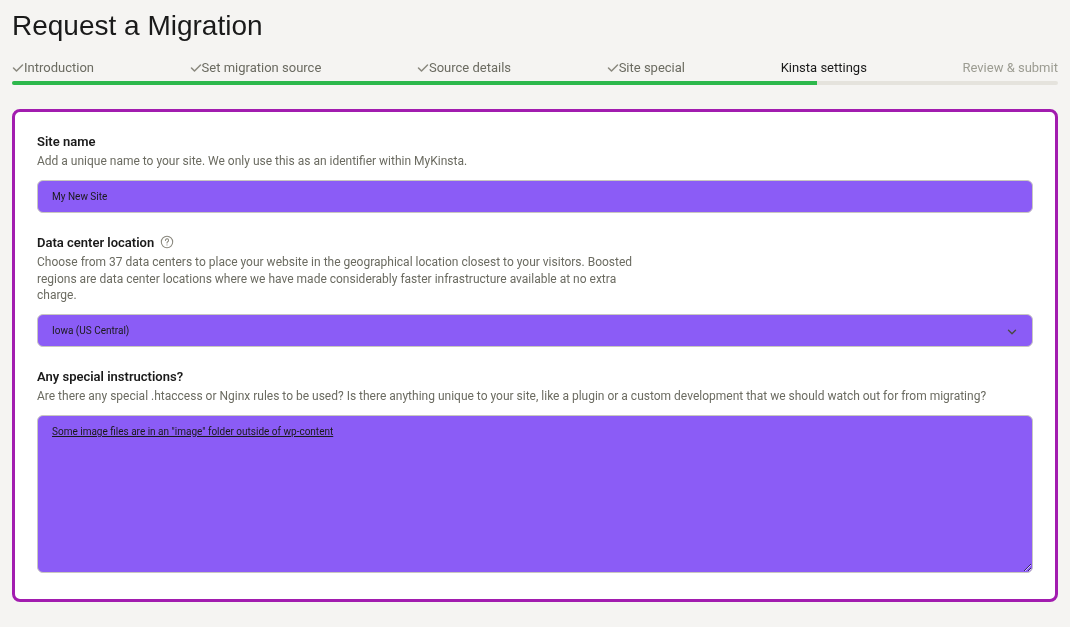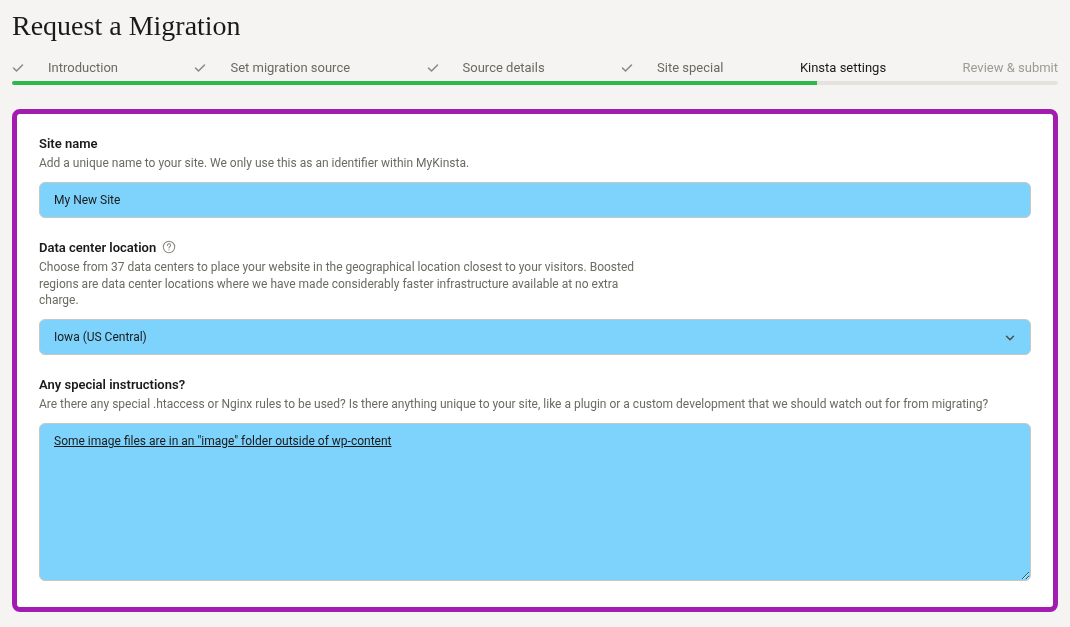--- a/index.html
+++ b/index.html
@@ -5,35 +5,35 @@
     * { box-sizing: border-box; margin: 0; padding: 0; }
     body {
       font-family: -apple-system, BlinkMacSystemFont, "Segoe UI", Roboto, Helvetica, Arial, sans-serif;
       background: #f5f4f2;
       width: 1070px;
       height: 627px;
       color: #1a1a1a;
       position: relative;
     }
     .page-title {
-      font-family: Liberation Serif, serif;
+      font-family: Liberation Sans, sans-serif;
       font-size: 28px;
       font-weight: 400;
       padding: 10px 12px 18px 12px;
       color: #1a1a1a;
     }
     .stepper {
       display: flex;
       justify-content: space-between;
       padding: 0 12px 6px 12px;
     }
     .step {
       display: flex;
       align-items: center;
-      gap: 24px;
+      gap: 0;
       font-size: 13px;
     }
     .step.done .step-label { color: #6b6b61; }
     .step.active .step-label { color: #1a1a1a; font-weight: 400; }
     .step.pending .step-label { color: #9c9c92; }
     .check-icon {
       width: 12px; height: 12px;
       display: inline-flex; align-items: center; justify-content: center;
     }
     .check-icon svg { width: 12px; height: 12px; }
@@ -44,21 +44,21 @@
       border-radius: 2px;
       overflow: hidden;
     }
     .progress-fill {
       height: 100%;
       background: #2db84c;
       width: 77%;
     }
     .card {
       background: #ffffff;
-      border: 5px solid #a21caf;
+      border: 3px solid #a21caf;
       border-radius: 8px;
       margin: 0 12px 20px 12px;
       padding: 22px 22px 22px 22px;
     }
     .field { margin-bottom: 22px; }
     .field:last-child { margin-bottom: 0; }
     .field-label {
       font-size: 13px;
       font-weight: 600;
       color: #1a1a1a;
@@ -77,24 +77,24 @@
       color: #6b6b61;
       margin-bottom: 10px;
       line-height: 1.4;
       max-width: 960px;
     }
     .text-input, .select-input, .textarea-input {
       width: 100%;
       border: 1px solid #c9c7c0;
       border-radius: 6px;
       padding: 10px 14px;
-      font-size: 12px;
+      font-size: 10px;
       font-family: inherit;
       color: #1a1a1a;
-      background: #7dd3fc;
+      background: #8b5cf6;
     }
     .select-wrap { position: relative; }
     .select-input { appearance: none; cursor: pointer; padding-right: 36px; }
     .chevron {
       position: absolute;
       right: 14px;
       top: 50%;
       transform: translateY(-50%);
       pointer-events: none;
       width: 14px; height: 14px;

